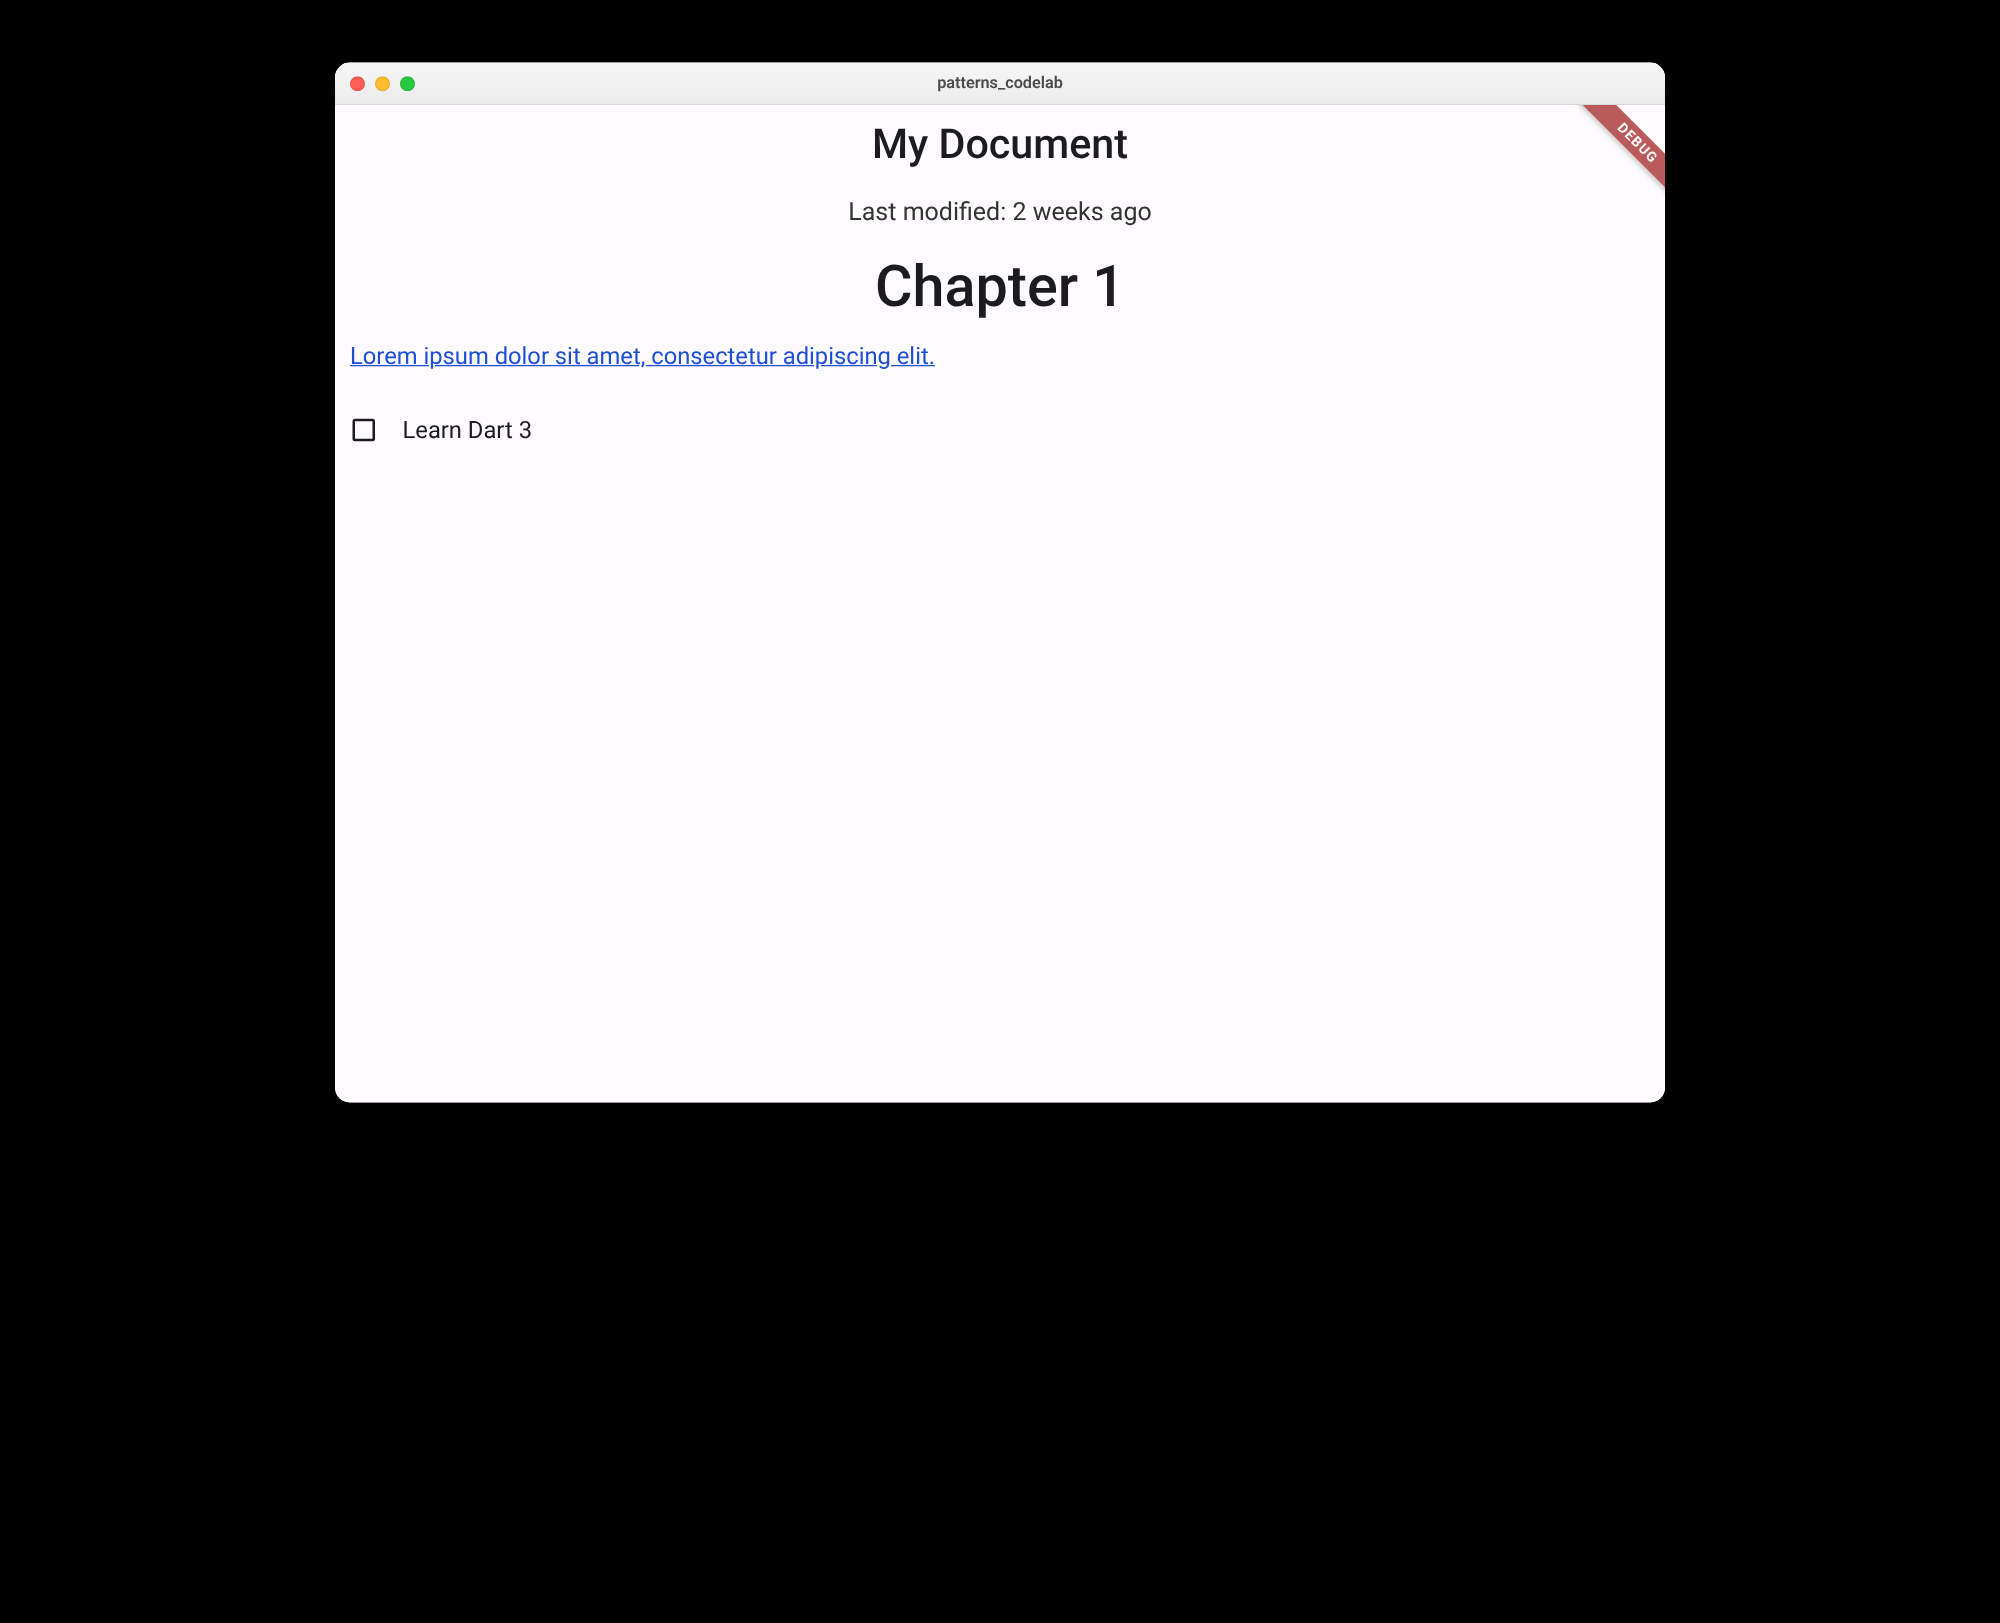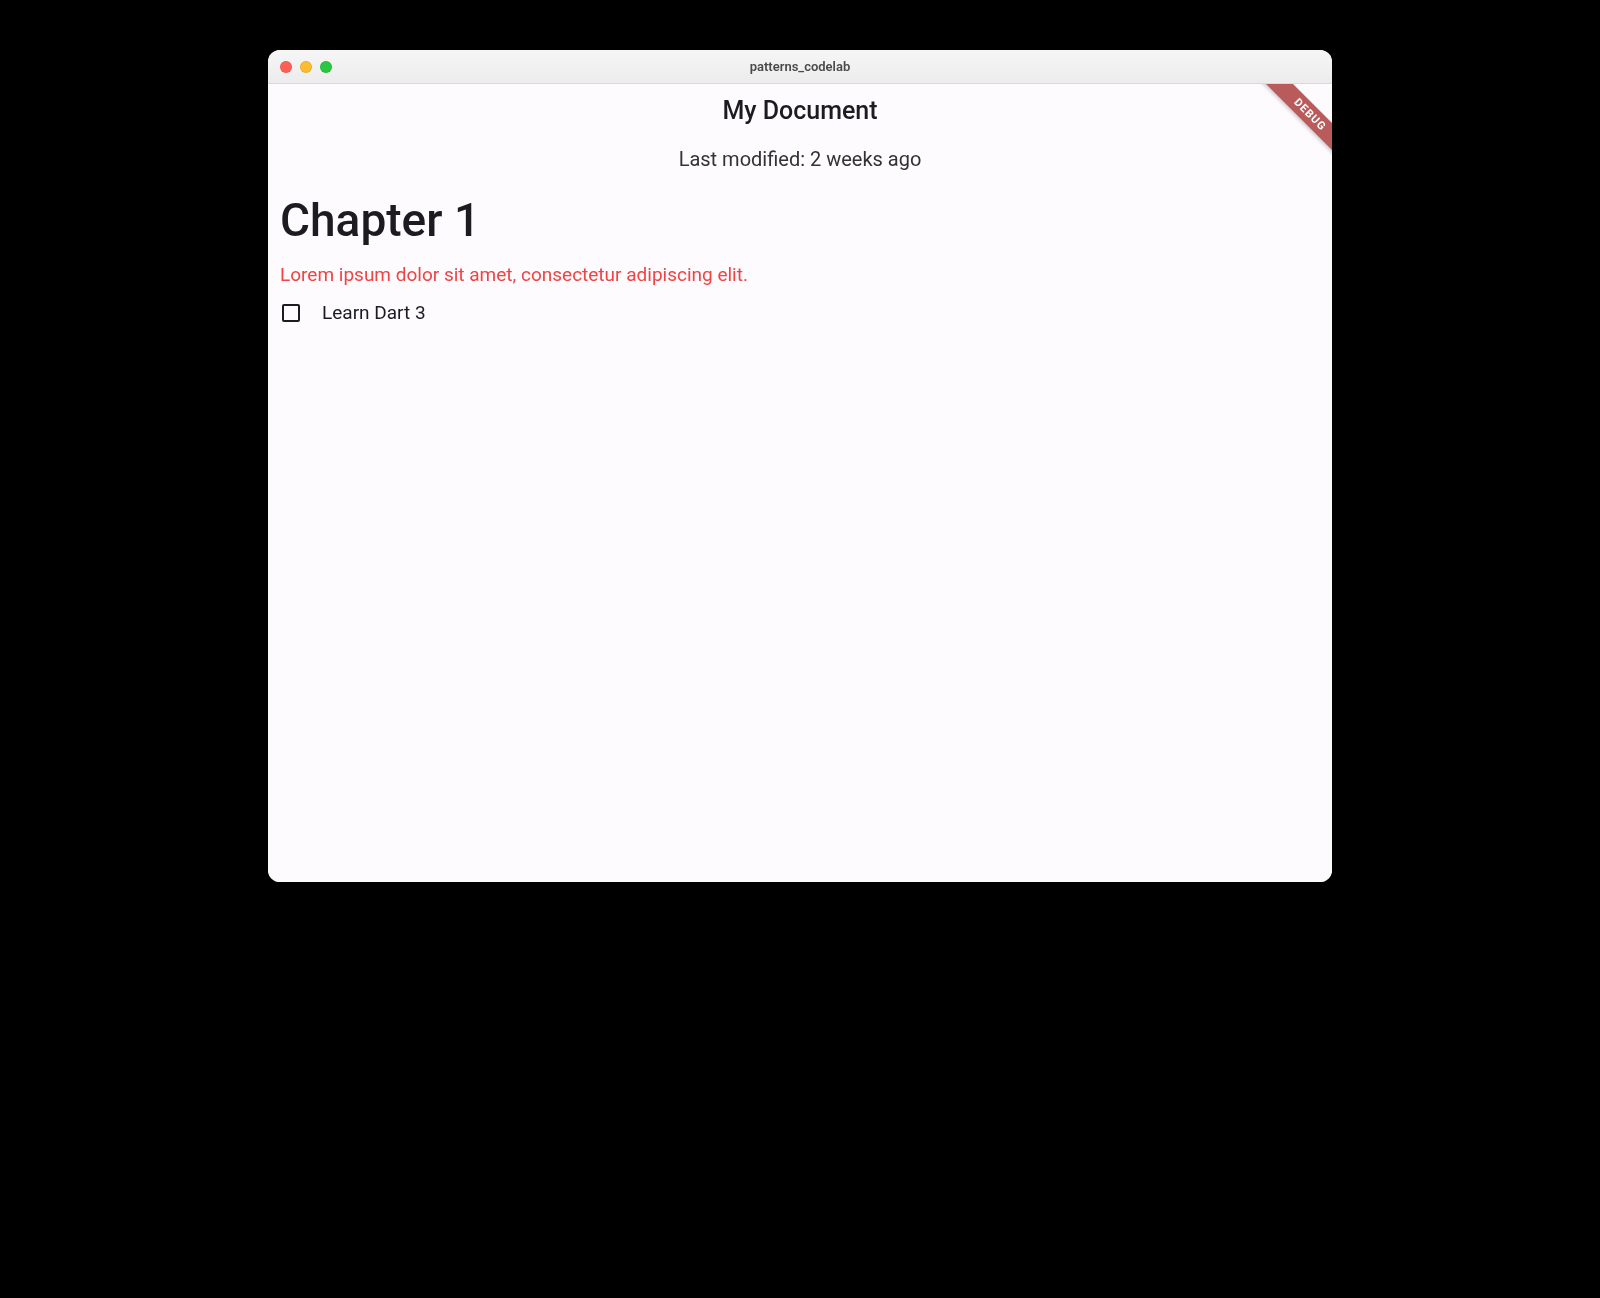--- a/index.html
+++ b/index.html
@@ -85,21 +85,21 @@
       z-index: 10;
       box-shadow: 0 2px 4px rgba(0,0,0,0.2);
     }
 
     .appbar {
       text-align: center;
       padding-top: 12px;
     }
 
     .appbar-title {
-      font-size: 25px;
+      font-size: 33px;
       font-weight: 500;
       color: #1c1b1f;
     }
 
     .subheader {
       text-align: center;
       margin-top: 22px;
     }
     .subheader-text {
       font-size: 20px;
@@ -110,27 +110,29 @@
 
     .body-content {
       padding: 22px 12px 0 12px;
     }
 
     .chapter-title {
       font-size: 46px;
       font-weight: 500;
       color: #1c1b1f;
       margin-bottom: 16px;
+      text-align: center;
     }
 
     .paragraph {
       font-size: 19px;
-      color: #ef4444;
-      margin-bottom: 15px;
+      color: #1d4ed8;
+      margin-bottom: 36px;
       font-weight: 400;
+      text-decoration: underline;
     }
 
     .checkbox-row {
       display: flex;
       align-items: center;
       gap: 22px;
       padding-left: 2px;
     }
 
     .checkbox {

